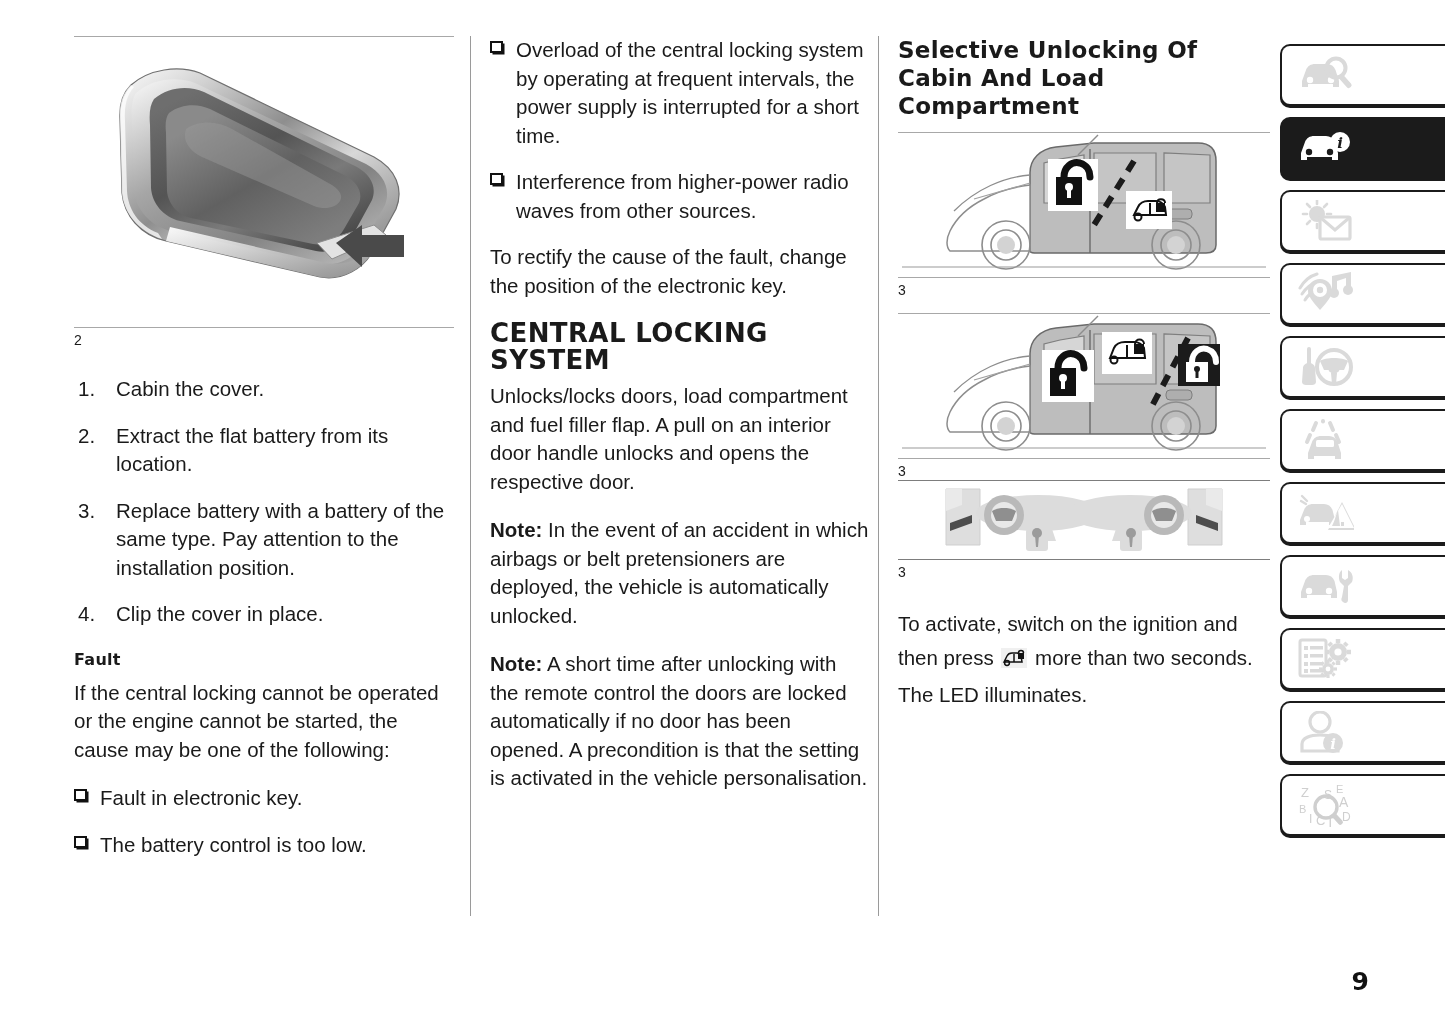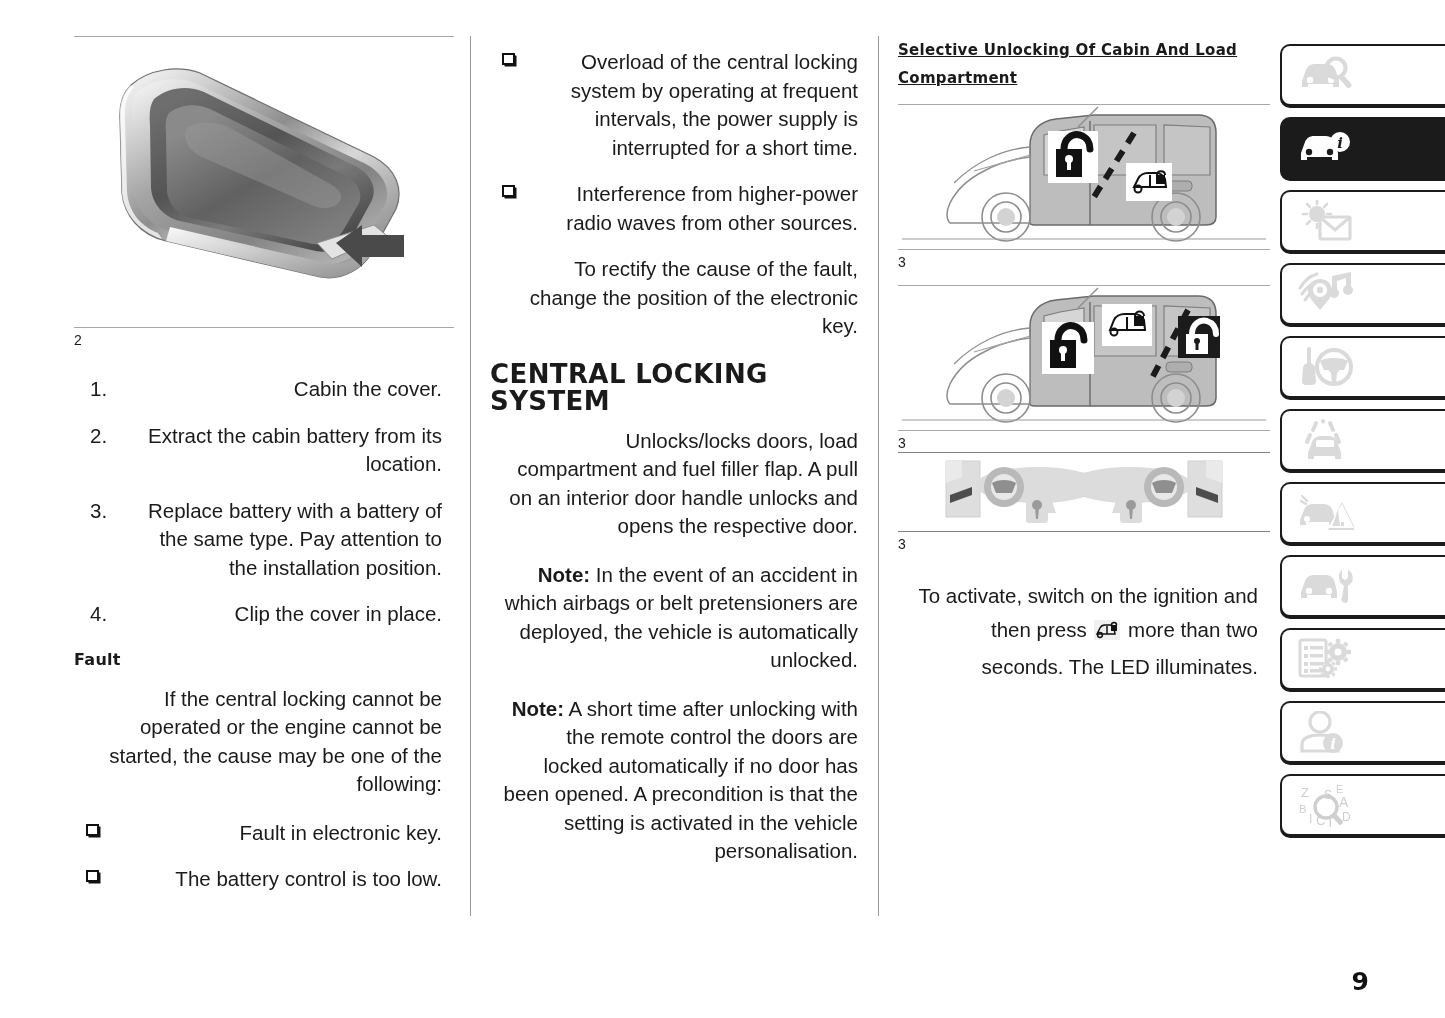--- a/index.html
+++ b/index.html
@@ -45,42 +45,40 @@
     height: 1px;
     background: #a8a8a8;
     width: 100%;
   }
   .hrule-dark { background: #7d7d7d; }
 
   
   p, li {
     font-size: 20.5px;
     line-height: 28.5px;
-    margin: 12px;
-    text-align: right;
+    margin: 0;
   }
   .para { margin-bottom: 20px; }
 
   h2.head-sq {
     font-family: "DejaVu Sans", sans-serif;
     font-weight: bold;
     font-size: 26px;
     line-height: 27px;
     letter-spacing: 0.4px;
     margin: 0 0 8px 0;
     text-transform: uppercase;
   }
   h2.head-title {
     font-family: "DejaVu Sans", sans-serif;
     font-weight: bold;
-    font-size: 15px;
+    font-size: 23px;
     line-height: 28px;
     letter-spacing: 0.3px;
     margin: 0 0 12px 0;
-    text-decoration: underline;
   }
   h3.head-sub {
     font-family: "DejaVu Sans", sans-serif;
     font-weight: bold;
     font-size: 16px;
     line-height: 26px;
     letter-spacing: 0.3px;
     margin: 0 0 6px 0;
   }
   .bold { font-weight: bold; }
@@ -269,21 +267,21 @@
       <figcaption class="figcap">2</figcaption>
     </figure>
 
     <ol class="numlist" style="margin-top:26px;">
       <li>
         <span class="num">1.</span>
         <span>Cabin the cover.</span>
       </li>
       <li>
         <span class="num">2.</span>
-        <span>Extract the cabin battery from its location.</span>
+        <span>Extract the flat battery from its location.</span>
       </li>
       <li>
         <span class="num">3.</span>
         <span>Replace battery with a battery of the same type. Pay attention to the installation position.</span>
       </li>
       <li>
         <span class="num">4.</span>
         <span>Clip the cover in place.</span>
       </li>
     </ol>

